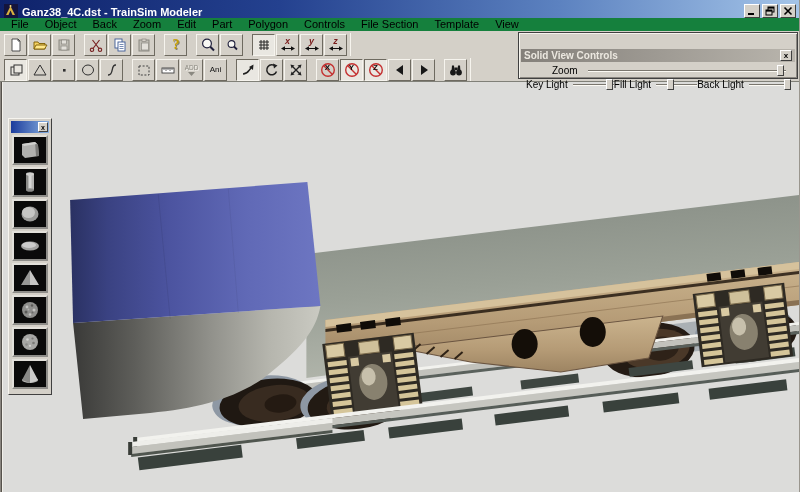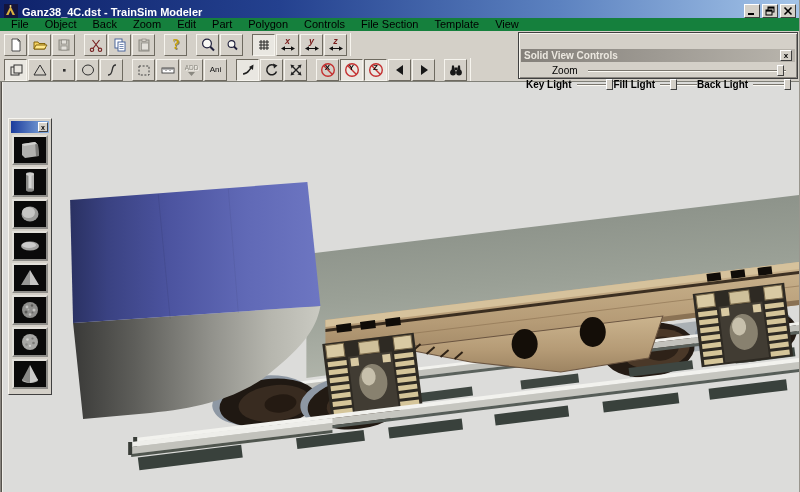--- a/index.html
+++ b/index.html
@@ -335,21 +335,21 @@
         <span class="svc-title-text">Solid View Controls</span>
         <button class="svc-close"><span>x</span></button>
       </div>
       <div class="svc-row svc-row1">
         <span class="svc-label">Zoom</span>
         <div class="svc-slider zoom">
           <div class="svc-track"></div>
           <div class="svc-thumb" style="left: calc(97% - 3px);"></div>
         </div>
       </div>
-      <div class="svc-row" style="justify-content:space-between;font-weight:bold;">
+      <div class="svc-row" style="justify-content:space-between;">
         <span class="svc-label">Key Light</span>
         <div class="svc-slider mini">
           <div class="svc-track"></div>
           <div class="svc-thumb" style="left: calc(88% - 3px);"></div>
         </div>
         <span class="svc-label">Fill Light</span>
         <div class="svc-slider mini">
           <div class="svc-track"></div>
           <div class="svc-thumb" style="left: calc(35% - 3px);"></div>
         </div>

